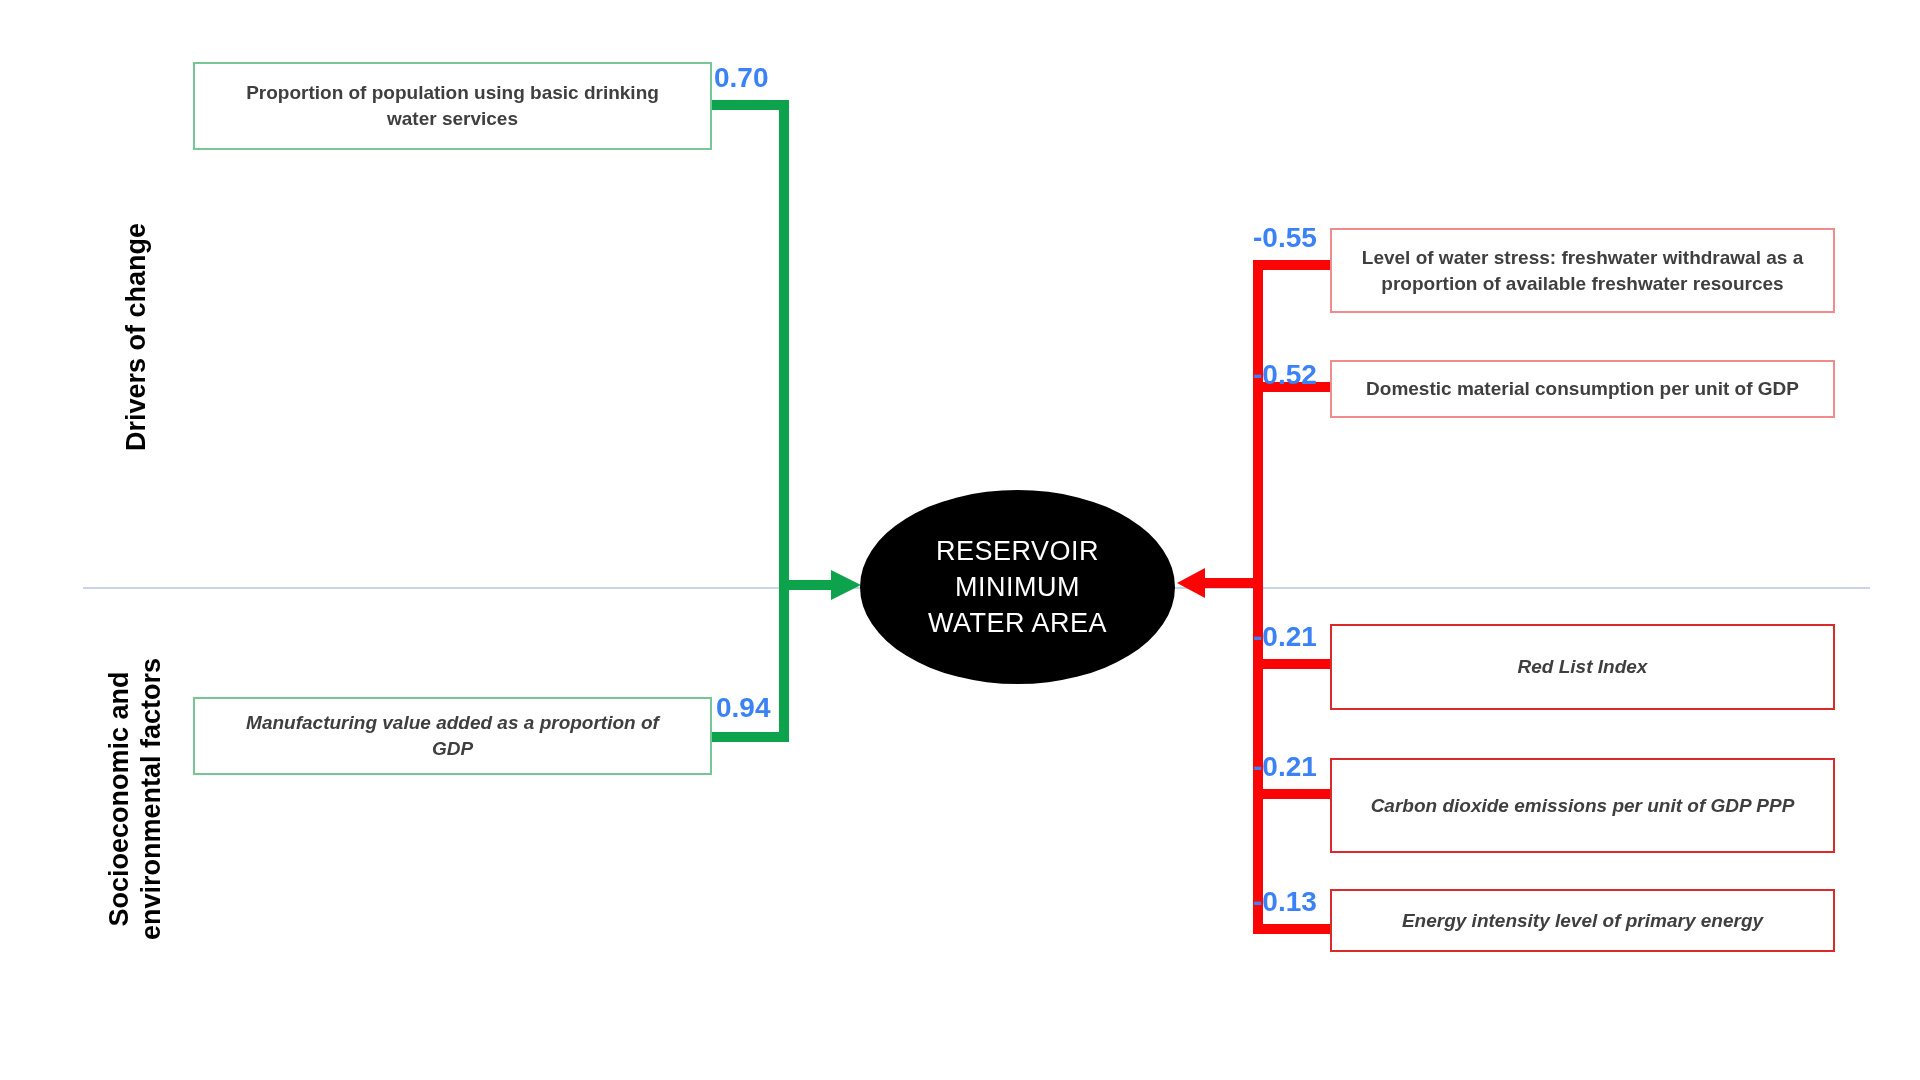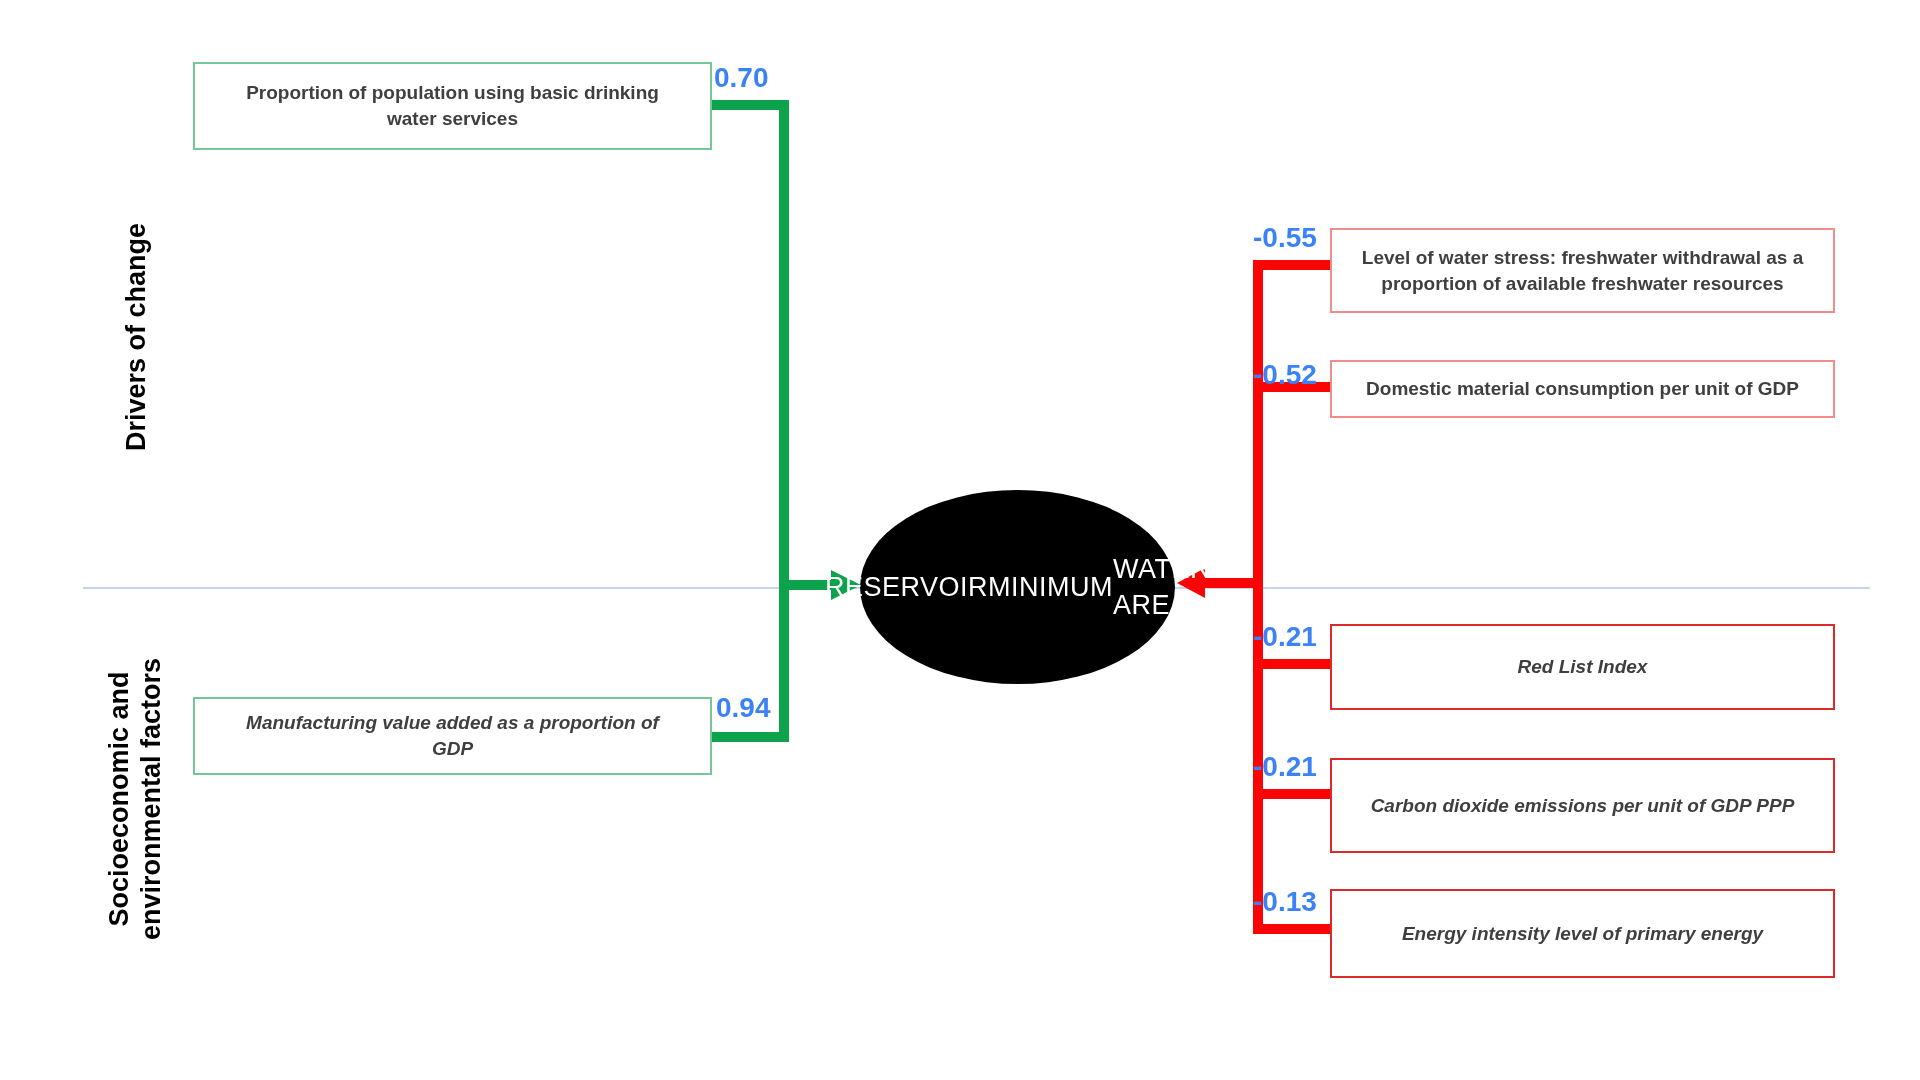--- a/index.html
+++ b/index.html
@@ -29,21 +29,21 @@
     border-top:15px solid transparent;border-bottom:15px solid transparent;
     border-left:30px solid #0DA24C;
   }
   .arrow-left{
     position:absolute;width:0;height:0;z-index:3;
     border-top:15px solid transparent;border-bottom:15px solid transparent;
     border-right:28px solid #FA0505;
   }
   .center-ellipse{
     position:absolute;left:860px;top:490px;width:315px;height:194px;border-radius:50%;
-    background:#000000;color:#ffffff;display:flex;flex-direction:row;
+    background:#000000;color:#ffffff;display:flex;flex-direction:column;
     align-items:center;justify-content:center;z-index:6;
     font-size:27px;line-height:36px;font-weight:400;letter-spacing:0.5px;text-align:left;
   }
   .axis-label{
     position:absolute;color:#000000;font-weight:bold;font-size:27px;line-height:32px;
     text-align:center;z-index:2;transform:translate(-50%,-50%) rotate(-90deg);
     white-space:nowrap;
   }
 </style>
 </head>
@@ -106,17 +106,17 @@
   </div>
 
   <div class="line-red" style="left:1253px;top:789px;width:77px;height:10px;"></div>
   <div class="weight-value" style="left:1253px;top:751px;">-0.21</div>
   <div class="indicator-box red-box red-border-strong italic" style="top:758px;height:95px;">
     <span>Carbon dioxide emissions per unit of GDP PPP</span>
   </div>
 
   <div class="line-red" style="left:1253px;top:924px;width:77px;height:10px;"></div>
   <div class="weight-value" style="left:1253px;top:886px;">-0.13</div>
-  <div class="indicator-box red-box red-border-strong italic" style="top:889px;height:89px;">
+  <div class="indicator-box red-box red-border-strong italic" style="top:889px;height:63px;">
     <span>Energy intensity level of primary energy</span>
   </div>
 
 </div>
 
 </body></html>

